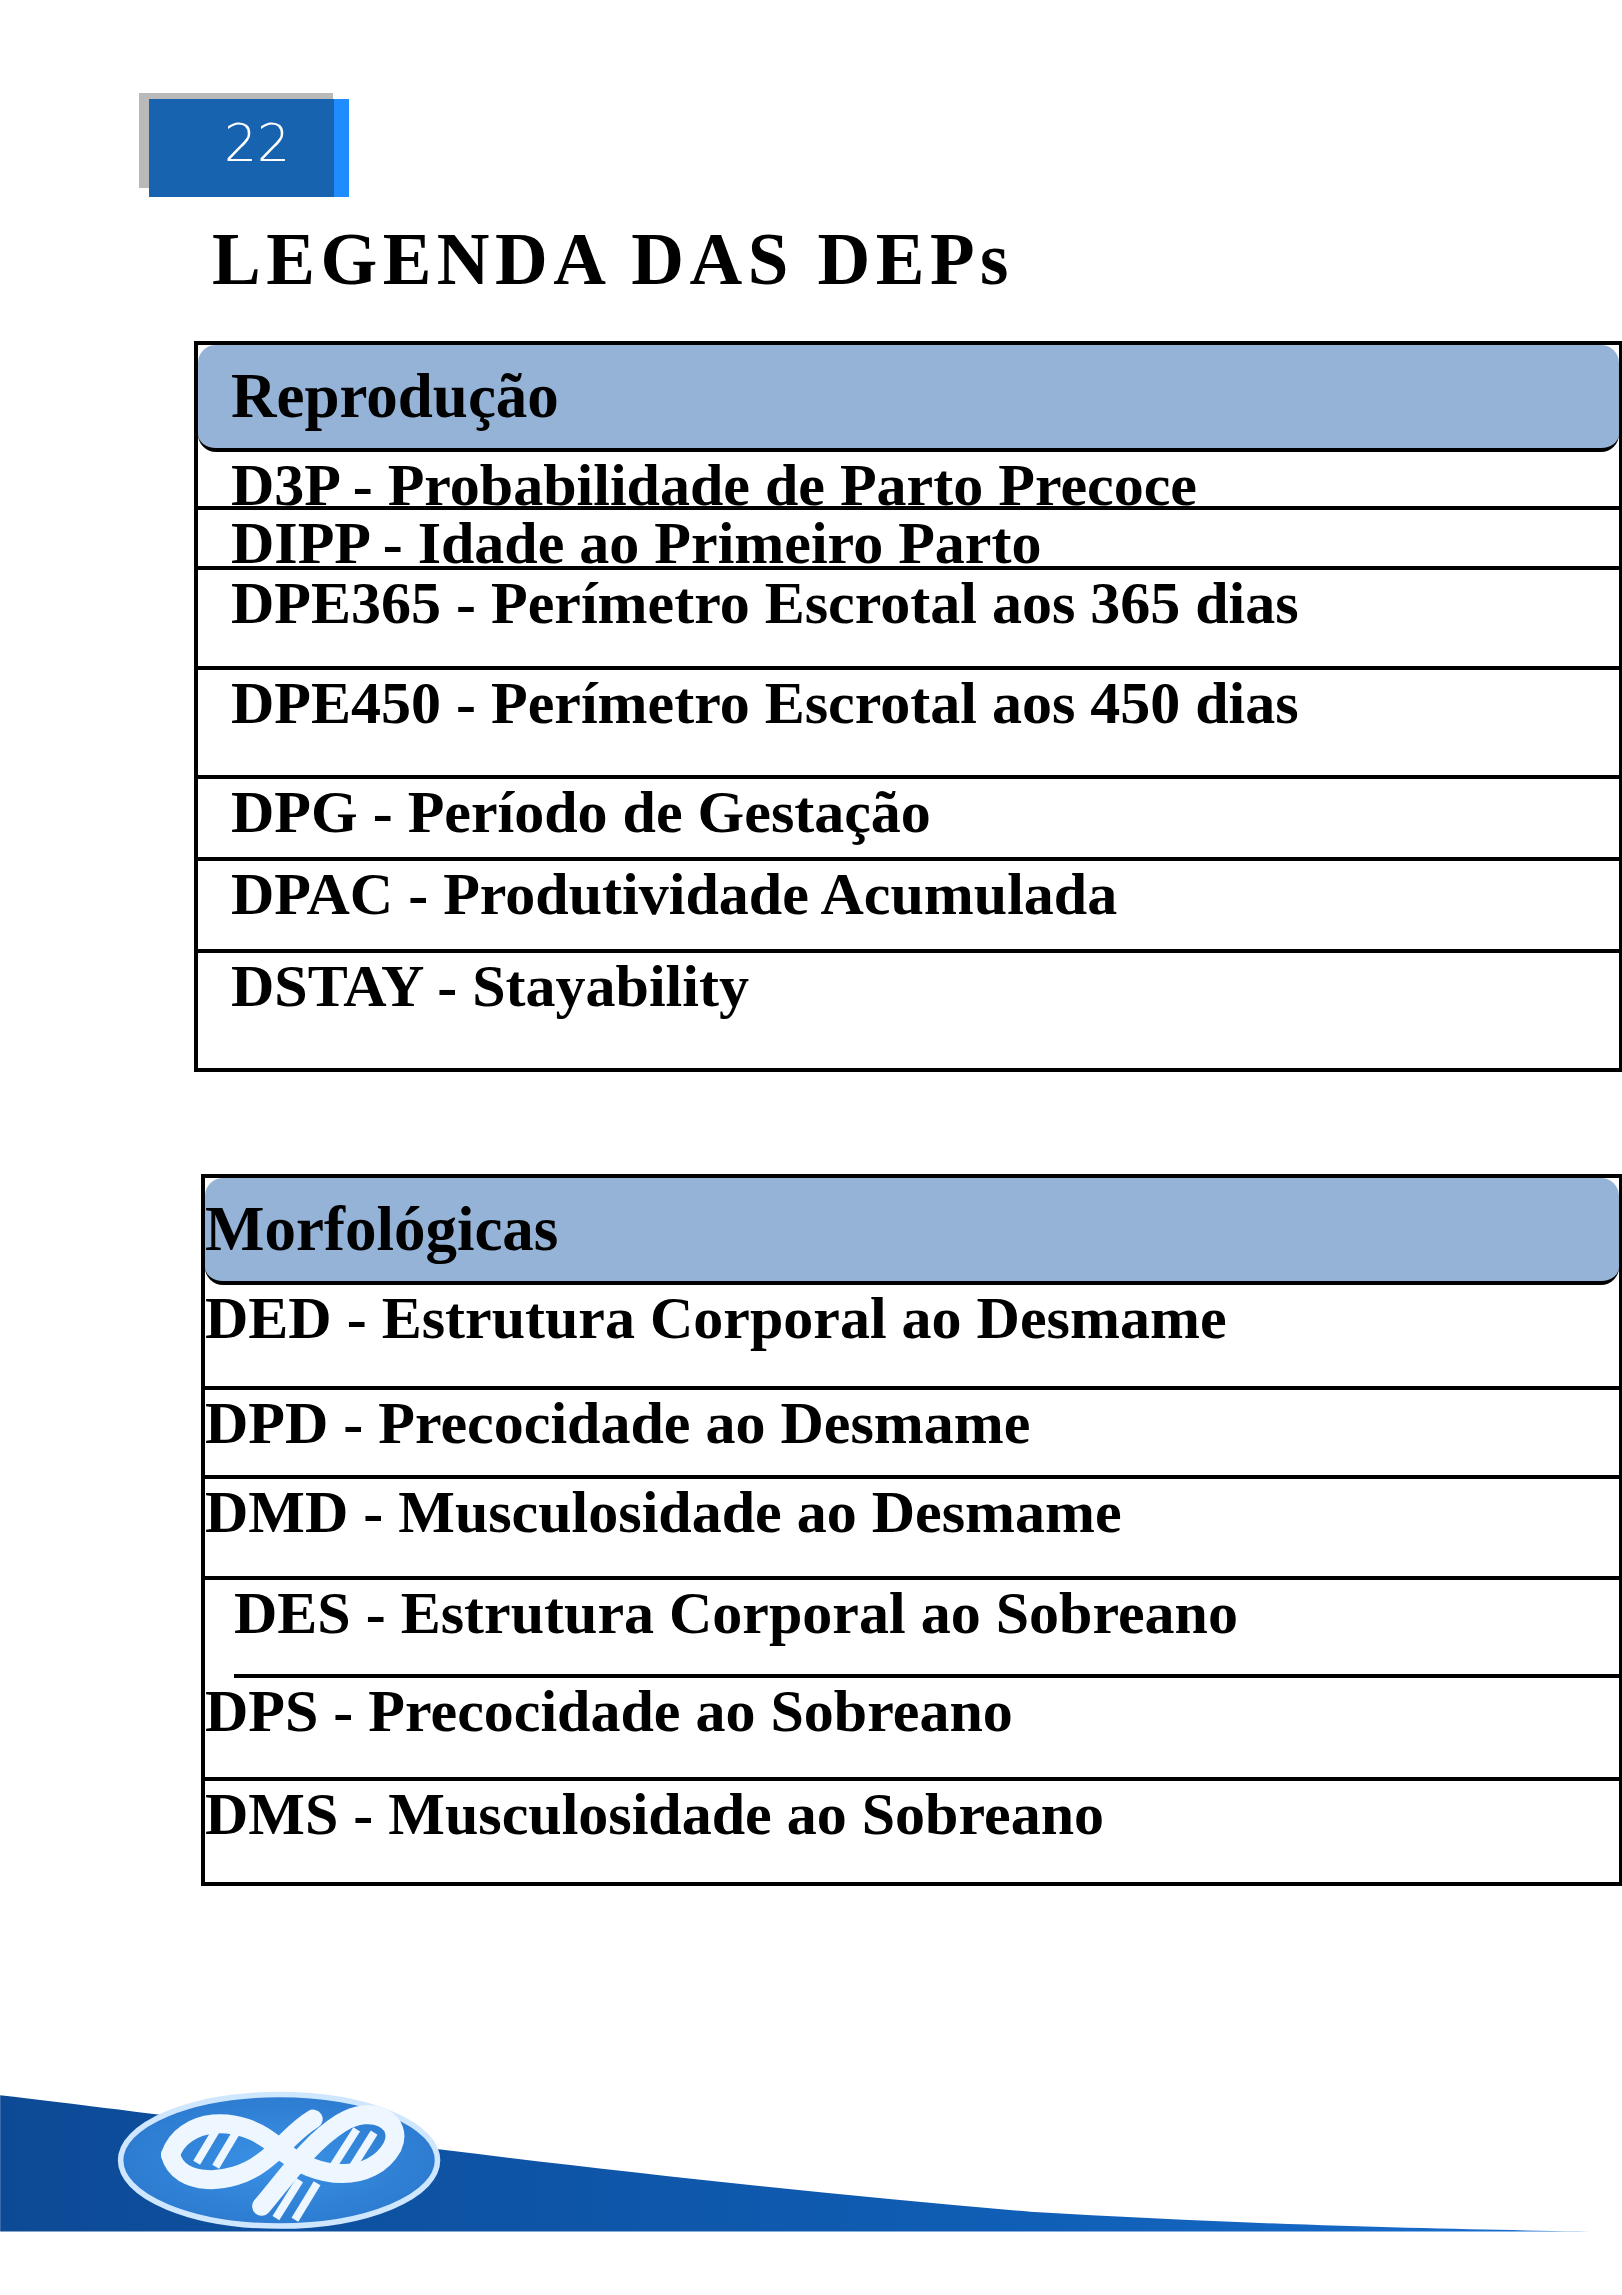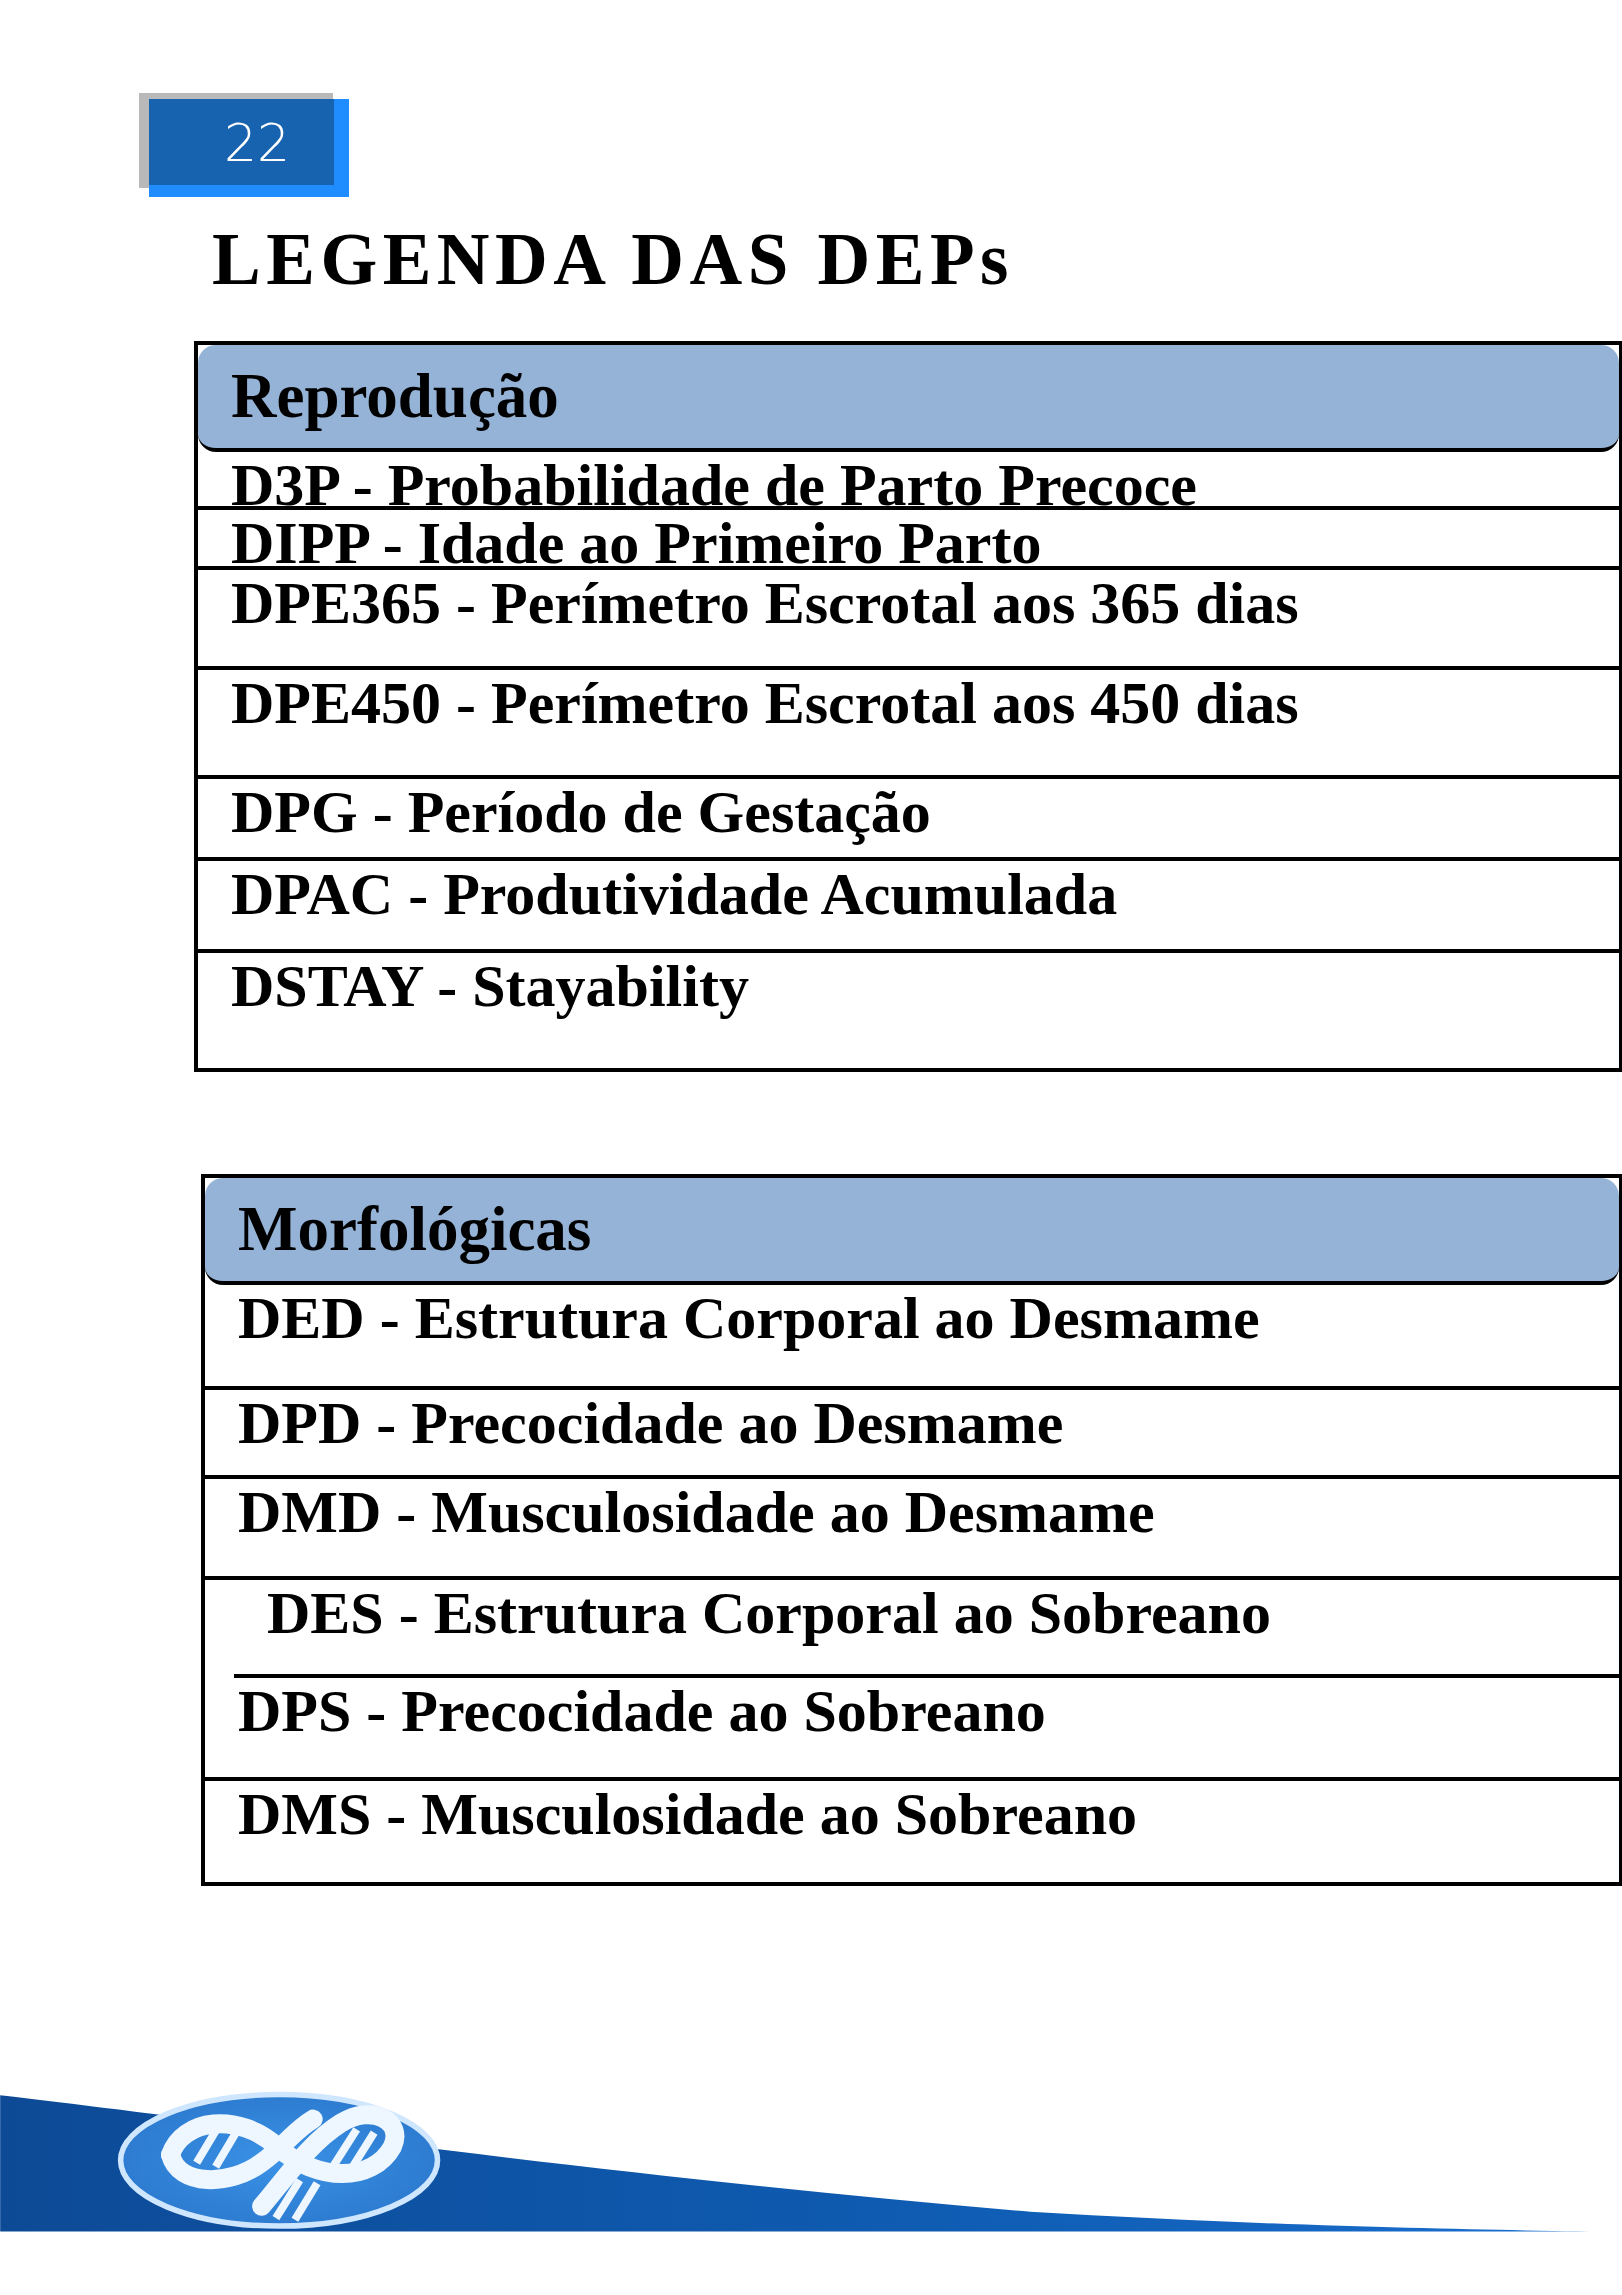--- a/index.html
+++ b/index.html
@@ -15,21 +15,21 @@
     }
     .page-badge .shadow {
       position: absolute; left: 0; top: 0; width: 194px; height: 95px;
       background: #b9b9b9;
     }
     .page-badge .front {
       position: absolute; left: 9.5px; top: 6.3px; width: 200px; height: 98px;
       background: #1f8cff;
     }
     .page-badge .core {
-      position: absolute; left: 9.5px; top: 6.3px; width: 185px; height: 86px;
+      position: absolute; left: 9.5px; top: 6.3px; width: 185px; height: 98px;
       background: #1763b0;
       color: #fff;
       font-family: "DejaVu Sans", sans-serif; font-weight: 200;
       font-size: 52px; line-height: 89px; text-align: center;
     }
     .page-badge .core span { position: relative; left: 16px; }
 
     .page-title {
       position: absolute; left: 212px; top: 220px;
       font-weight: bold; font-size: 73px; letter-spacing: 5.5px;
@@ -49,21 +49,21 @@
     .legend-table .row {
       border-bottom: 4px solid #000; box-sizing: border-box;
       font-weight: bold; font-size: 60px; display: flex; align-items: flex-start;
       white-space: nowrap; overflow: hidden; line-height: 1.12;
     }
     .legend-table .row:last-child { border-bottom: none; }
 
     #table-repro { left: 194px; top: 341px; width: 1429px; height: 731px; }
     #table-repro .hdr, #table-repro .row { padding-left: 33px; }
     #table-morf { left: 201px; top: 1174px; width: 1422px; height: 712px; }
-    #table-morf .hdr, #table-morf .row { padding-left: 33px; }
+    #table-morf .hdr, #table-morf .row { }
 
     .footer-band {
       position: absolute; left: 0; top: 2028px; width: 1623px; height: 206px;
     }
     .footer-band svg { position: absolute; left: 0; top: 0; }
   </style>
 </head>
 <body>
 
 <div class="page-badge">

